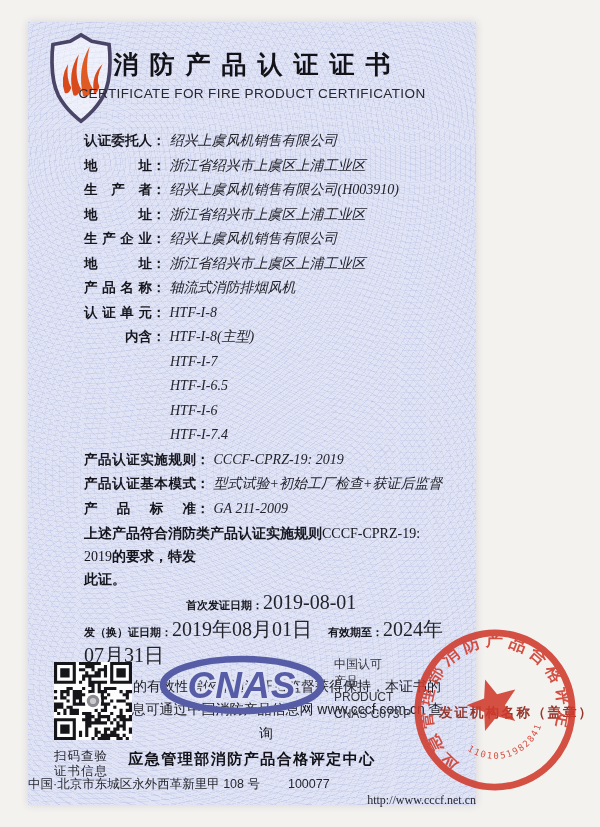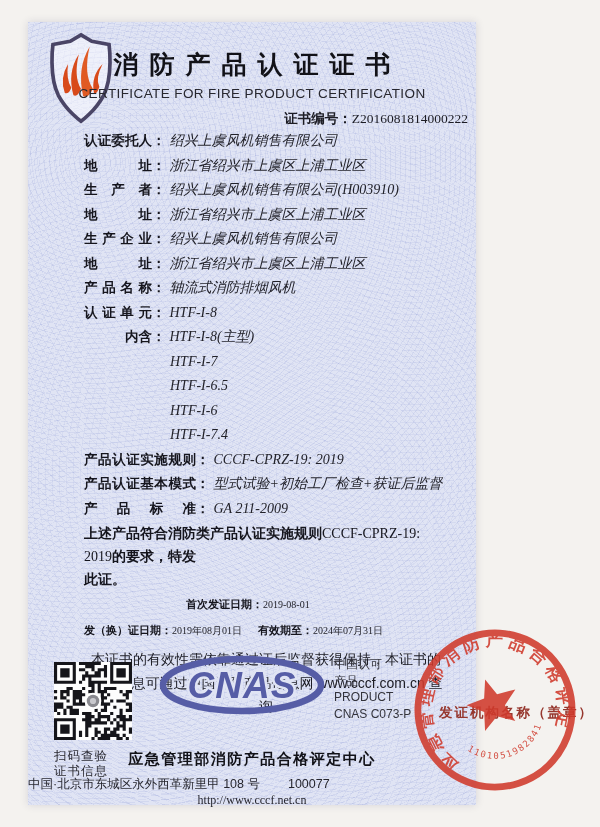--- a/index.html
+++ b/index.html
@@ -33,60 +33,57 @@
     text-align:justify;text-align-last:justify;vertical-align:baseline;}
   .lbl.long{width:112px;}
   .lbl.inner{text-align-last:right;}
   .colon{font-weight:bold;font-size:13.5px;color:#15151d;}
   .val{font-family:"Liberation Serif",serif;font-size:14px;color:#22222a;margin-left:4px;font-style:italic;}
   .row.cont{padding-left:82px;}
   .statement{margin-top:2px;font-size:14px;font-weight:bold;color:#15151d;line-height:23px;}
   .statement .code{font-weight:normal;font-family:"Liberation Serif",serif;}
   .first-issue{margin-left:102px;line-height:23.5px;}
   .blbl{font-weight:bold;font-size:11px;color:#15151d;}
-  .dval{font-family:"Liberation Serif",serif;font-size:10px;color:#22222a;}
+  .dval{font-family:"Liberation Serif",serif;font-size:20px;color:#22222a;}
   .issue-row{line-height:23.5px;}
   .gap{display:inline-block;width:16px;}
   .notice{margin-top:6px;text-align:center;font-size:14px;color:#1b1b23;line-height:23.5px;font-weight:500;}
   .qr-block{position:absolute;left:26px;top:640px;width:80px;text-align:left;}
   .qr-caption{font-size:12.5px;color:#2a2a32;line-height:15px;letter-spacing:1px;margin-top:5px;}
   .cnas-svg{position:absolute;left:128px;top:632px;width:172px;height:70px;}
   .cnas-text{position:absolute;left:306px;top:634px;font-size:12px;color:#33333b;line-height:16.5px;}
   .seal-hint{position:absolute;left:376px;top:682px;z-index:2;
     font-family:"Liberation Serif",serif;font-weight:bold;font-size:13.5px;
     color:#96372e;letter-spacing:2px;white-space:nowrap;padding-left:35px;}
   .seal{position:absolute;left:367px;top:588px;width:200px;height:200px;z-index:3;opacity:.88;}
   .org-line{position:absolute;left:0;right:0;top:728px;text-align:center;
     font-size:15px;font-weight:bold;letter-spacing:1.5px;color:#121218;}
   .addr-line{position:absolute;left:0;right:0;top:754px;
     font-family:Liberation Sans, sans-serif;font-size:12.5px;color:#26262e;}
   .addr-line .post{margin-left:28px;}
-  .url-line{position:absolute;left:0;right:0;top:771px;text-align:center;
+  .url-line{position:absolute;left:0;right:0;top:771px;text-align:right;
     font-family:"Liberation Serif",serif;font-size:12px;color:#26262e;}
 </style>
 </head>
 <body>
 
 <div class="panel">
 
   <svg class="logo" viewBox="0 0 76 88">
     <path d="M38,4 L48,10 L64,13 C64,13 68,42 59,60 C51,75 38,84 38,84 C38,84 25,75 17,60 C8,42 12,13 12,13 L28,10 Z" fill="rgba(250,250,255,0.55)" stroke="#4a4566" stroke-width="3.4"></path>
     <g fill="#d84a1b">
       <path d="M23,58 Q18,44 26,31 Q24,45 29,53 Q27,59 23,58 Z"></path>
       <path d="M31,60 Q25,39 36,22 Q31,43 38,54 Q35,62 31,60 Z"></path>
       <path d="M40,61 Q34,35 46,15 Q40,40 49,54 Q45,63 40,61 Z" fill="#e05a24"></path>
       <path d="M50,58 Q47,42 58,31 Q51,45 55,52 Q53,59 50,58 Z"></path>
     </g>
   </svg>
 
   <div class="title">消防产品认证证书</div>
   <div class="subtitle">CERTIFICATE FOR FIRE PRODUCT CERTIFICATION</div>
-  <div class="certno">
-    <b>证书编号：</b><span>Z2016081814000222</span>
-  </div>
 
   <div class="content">
     <div id="fields">
         <div class="row"><span class="lbl">认证委托人</span><span class="colon">：</span><span class="val">绍兴上虞风机销售有限公司</span></div>
         <div class="row"><span class="lbl">地址</span><span class="colon">：</span><span class="val">浙江省绍兴市上虞区上浦工业区</span></div>
         <div class="row"><span class="lbl">生产者</span><span class="colon">：</span><span class="val">绍兴上虞风机销售有限公司(H003910)</span></div>
         <div class="row"><span class="lbl">地址</span><span class="colon">：</span><span class="val">浙江省绍兴市上虞区上浦工业区</span></div>
         <div class="row"><span class="lbl">生产企业</span><span class="colon">：</span><span class="val">绍兴上虞风机销售有限公司</span></div>
         <div class="row"><span class="lbl">地址</span><span class="colon">：</span><span class="val">浙江省绍兴市上虞区上浦工业区</span></div>
         <div class="row"><span class="lbl">产品名称</span><span class="colon">：</span><span class="val">轴流式消防排烟风机</span></div>

